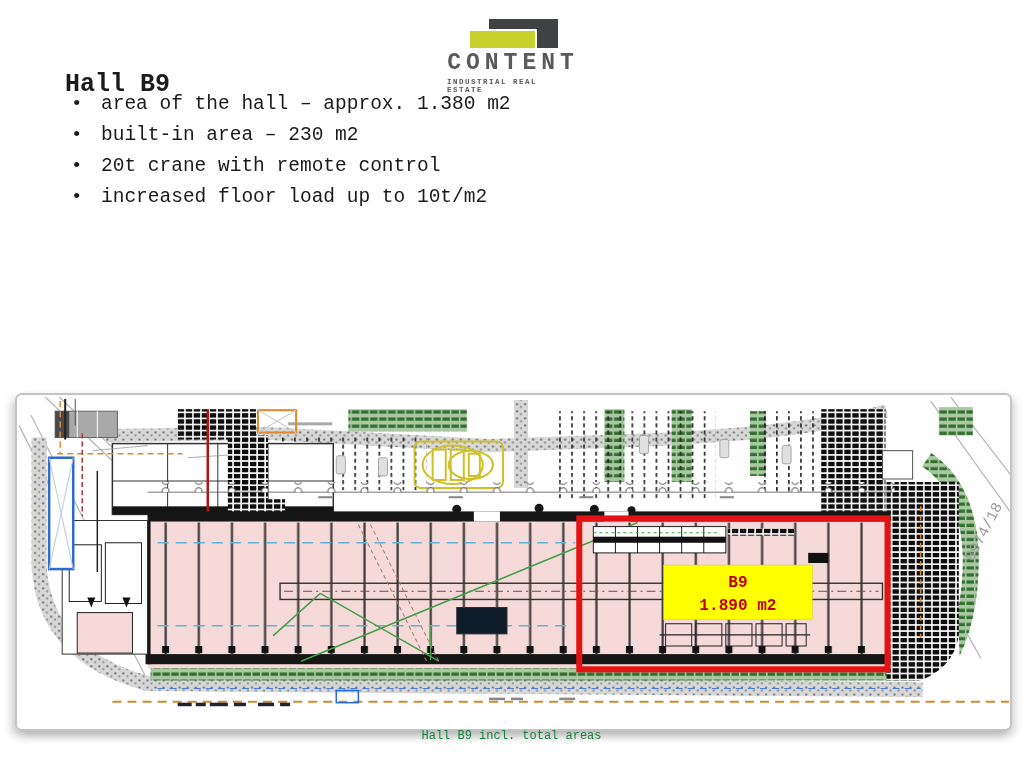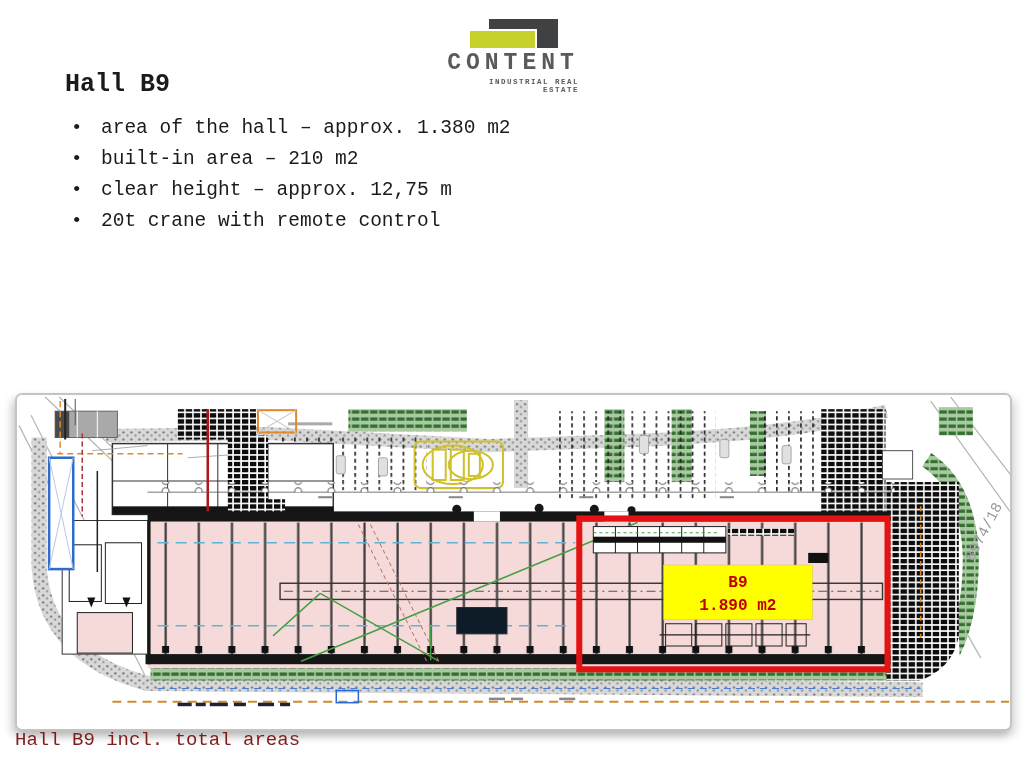--- a/index.html
+++ b/index.html
@@ -6,57 +6,57 @@
   .slide{position:relative;width:1024px;height:768px;background:#fff;overflow:hidden;
          font-family:Liberation Mono, monospace;color:#1b1b1b;}
 
   
   .logo{position:absolute;left:447px;top:12px;width:132px;height:72px;}
   .logo-dark{position:absolute;left:42px;top:7px;width:69px;height:29px;background:#3f4142;}
   .logo-accent{position:absolute;left:23px;top:19px;width:65px;height:17px;background:#c6d22b;
                box-shadow:0 0 0 2px #fff;}
   .logo-name{position:absolute;left:0;top:38px;width:132px;text-align:center;
              font-size:23px;letter-spacing:5px;color:#595a5e;font-weight:bold;}
-  .logo-tagline{position:absolute;left:0;top:66px;width:132px;text-align:right;
+  .logo-tagline{position:absolute;left:0;top:66px;width:132px;text-align:left;
                 font-size:7.5px;letter-spacing:1.5px;color:#595a5e;font-weight:bold;}
 
   
   .heading{position:absolute;left:65px;top:70px;font-size:25px;font-weight:bold;}
-  .bullets{position:absolute;left:65px;top:113px;margin:0;padding:0;list-style:none;}
+  .bullets{position:absolute;left:65px;top:89px;margin:0;padding:0;list-style:none;}
   .bullets li{position:relative;padding-left:36px;font-size:19.5px;line-height:31px;}
   .bullets li::before{content:"\2022";position:absolute;left:6px;font-size:19px;}
 
   
   .plan-frame{position:absolute;left:15px;top:393px;width:993px;height:334px;background:#fff;
               border:2px solid #c4c4c4;border-radius:7px;
               box-shadow:-4px 5px 9px rgba(0,0,0,.18),4px 5px 9px rgba(0,0,0,.14);
               overflow:hidden;}
   .plan-frame svg{display:block;width:100%;height:100%;}
 
-  .caption{position:absolute;left:15px;top:729px;width:993px;
-           font-size:19px;color:#7f1d1d;}
+  .caption{position:absolute;left:15px;top:729px;width:993px;text-align:center;
+           font-size:12px;color:#15803d;}
 </style>
 </head>
 <body>
 
 <div class="slide">
 
   <div class="logo">
     <div class="logo-dark"></div>
     <div class="logo-accent"></div>
     <div class="logo-name">CONTENT</div>
     <div class="logo-tagline">INDUSTRIAL REAL ESTATE</div>
   </div>
 
   <div class="heading">Hall B9</div>
   <ul class="bullets">
     <li>area of the hall – approx. 1.380 m2</li>
-    <li>built-in area – 210 m2</li>
-    <li>clear height – approx. 12,75 m</li>
+    <li>built-in area – 230 m2</li>
     <li>20t crane with remote control</li>
+    <li>increased floor load up to 10t/m2</li>
   </ul>
 
   <div class="plan-frame">
     <svg viewBox="0 0 989 330" preserveAspectRatio="none">
       <defs>
         <pattern id="blackPat" width="8" height="6" patternUnits="userSpaceOnUse">
           <rect width="8" height="6" fill="#fff"></rect>
             <rect width="6.4" height="4.4" fill="#0d0d0d"></rect>
         </pattern>
         <pattern id="greenPat" width="9" height="7" patternUnits="userSpaceOnUse">

